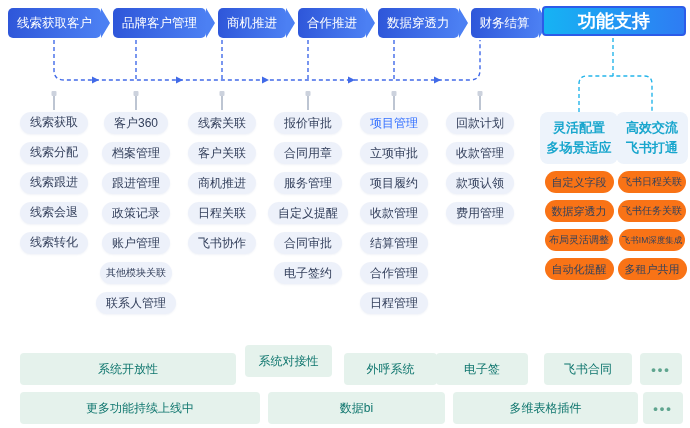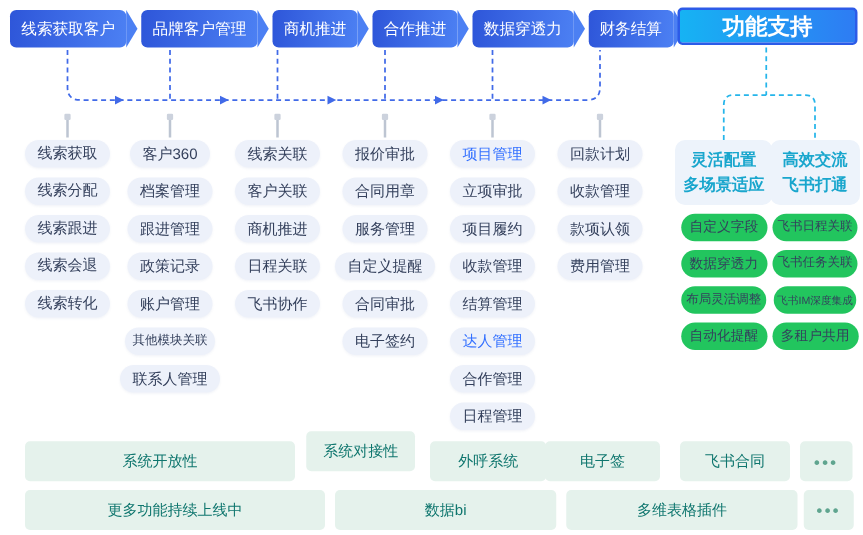--- a/index.html
+++ b/index.html
@@ -30,21 +30,21 @@
         color:#34405c;font-size:12px;white-space:nowrap;box-shadow:0 1px 2px rgba(80,100,160,.08);}
   .pill.small{font-size:10px;padding:0 6px;}
   .pill.hl{color:#3370ff;}
 
   
   .sgroup{position:absolute;top:112px;display:flex;flex-direction:column;align-items:center;gap:7px;}
   #groupA{left:540px;width:78px;} #groupB{left:616px;width:72px;}
   .shead{width:100%;box-sizing:border-box;padding:6px 0;background:#edf3fb;border-radius:8px;
         color:#19a6cd;font-size:13px;font-weight:bold;text-align:center;line-height:1.55;}
   .shead span{display:block;}
-  .sitem{height:22px;line-height:22px;padding:0 7px;background:#22c55e;border-radius:12px;
+  .sitem{height:22px;line-height:22px;padding:0 7px;background:#f97316;border-radius:12px;
         color:#33425c;font-size:11px;white-space:nowrap;}
   .sitem.s6{font-size:10px;padding:0 4px;}
   .sitem.s8{font-size:8.5px;padding:0 3px;}
 
   
   .bbtn{position:absolute;height:32px;background:#e5f2ec;border-radius:4px;color:#0f766e;
         font-size:12px;display:flex;align-items:center;justify-content:center;white-space:nowrap;}
   .bbtn.dots{color:#5fa58f;font-weight:bold;font-size:13px;letter-spacing:2px;}
 </style>
 </head>
@@ -129,21 +129,20 @@
         <div class="pill">自定义提醒</div>
         <div class="pill">合同审批</div>
         <div class="pill">电子签约</div>
       </div>
       <div class="col">
         <div class="pill hl">项目管理</div>
         <div class="pill">立项审批</div>
         <div class="pill">项目履约</div>
         <div class="pill">收款管理</div>
         <div class="pill">结算管理</div>
-        <div class="pill hl">达人管理</div>
         <div class="pill">合作管理</div>
         <div class="pill">日程管理</div>
       </div>
       <div class="col">
         <div class="pill">回款计划</div>
         <div class="pill">收款管理</div>
         <div class="pill">款项认领</div>
         <div class="pill">费用管理</div>
       </div>
     </div>

